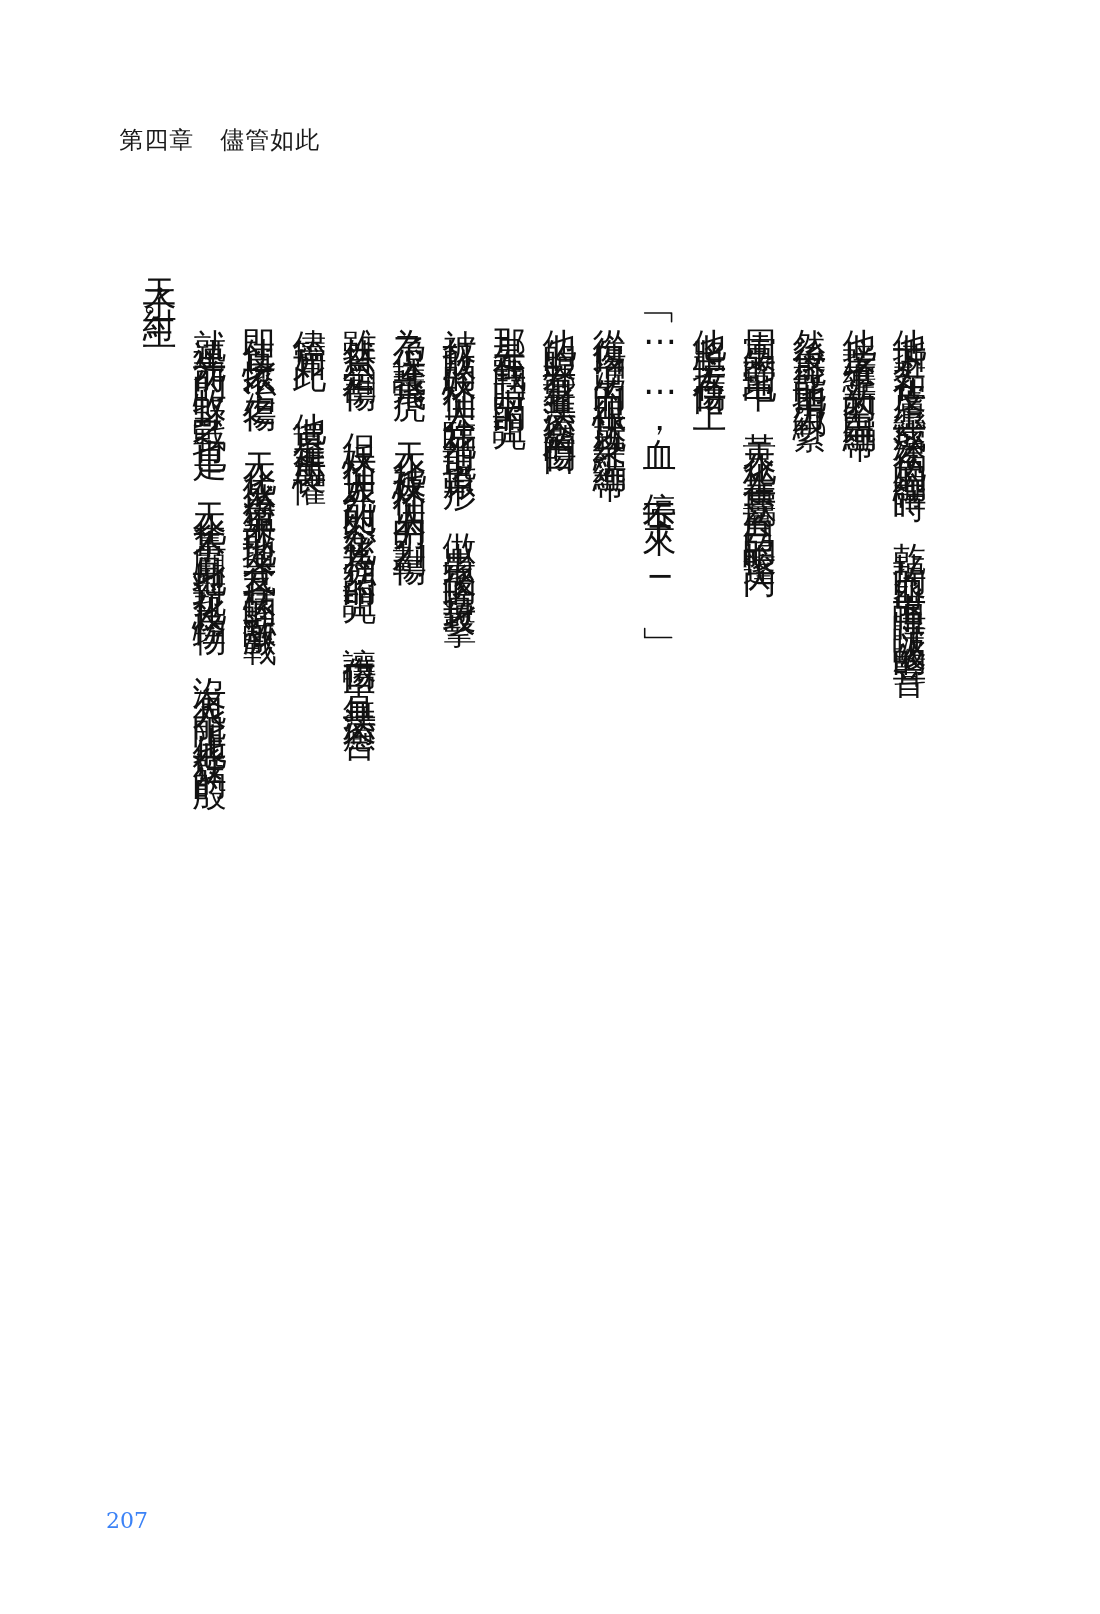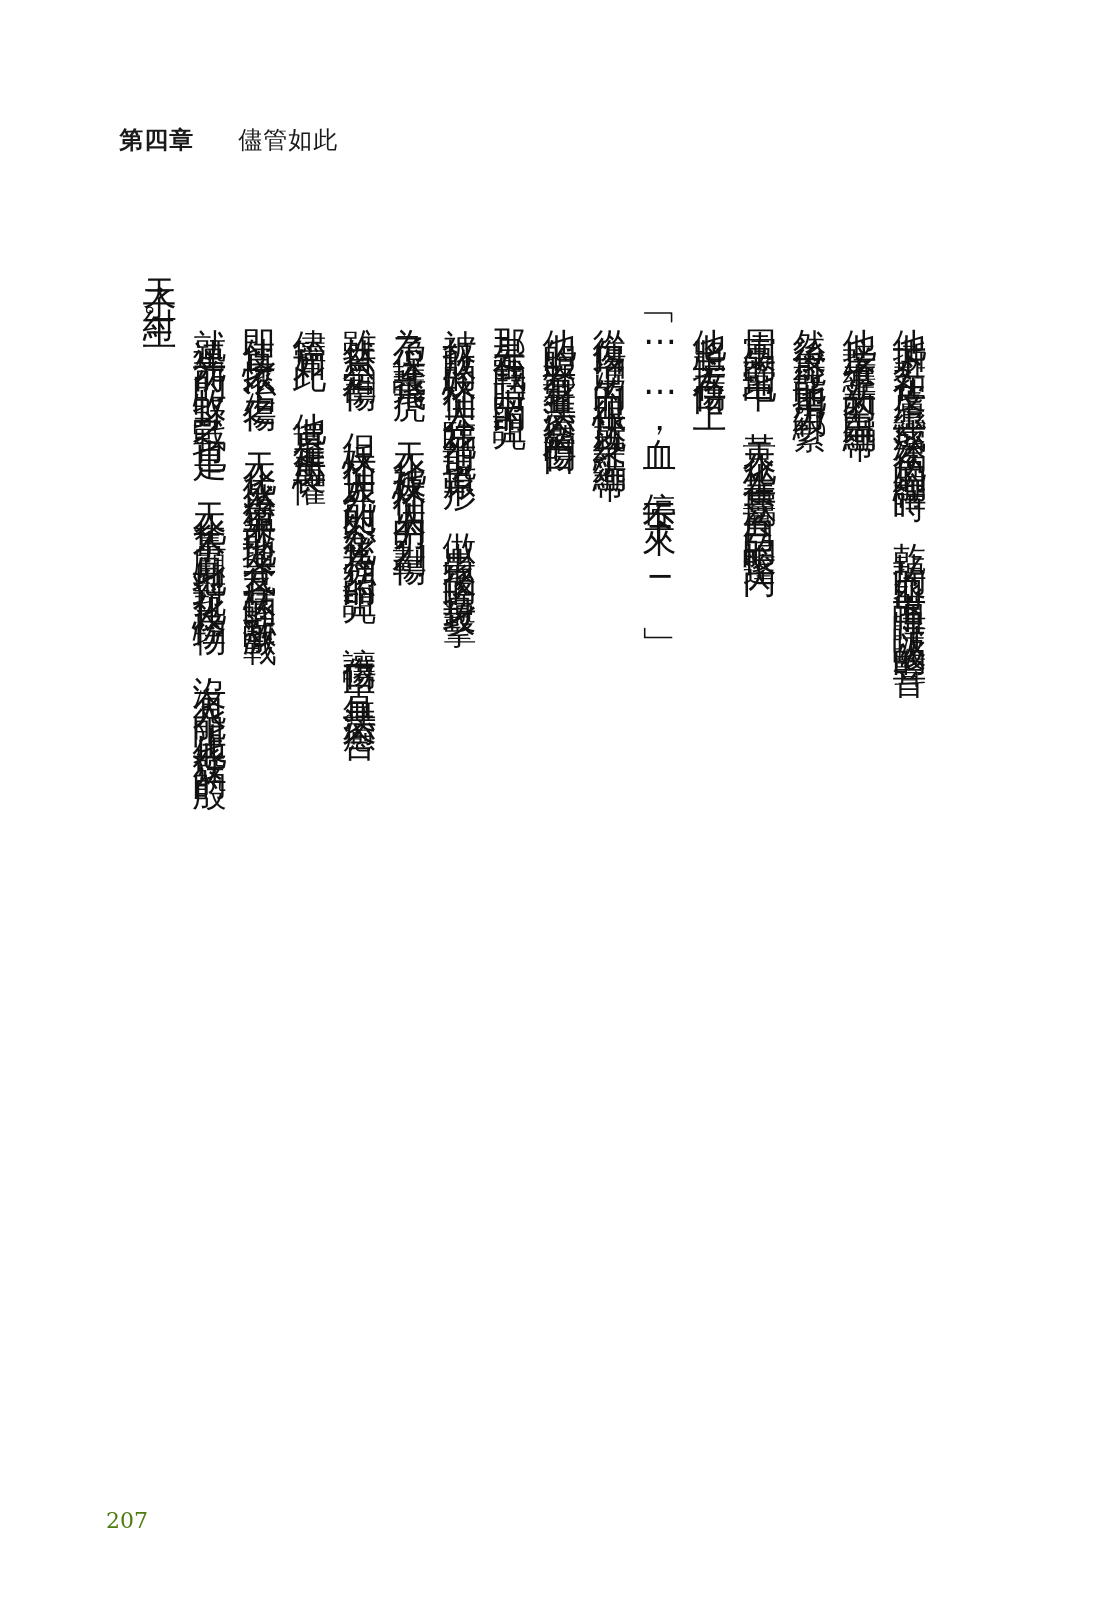--- a/index.html
+++ b/index.html
@@ -17,21 +17,21 @@
     }
     .running-header {
       position: absolute;
       left: 102px;
       top: 96px;
       font-size: 24px;
       letter-spacing: 1px;
       white-space: pre;
       color: #1a1a1a;
     }
-    .running-header .chapter-num { margin-right: 44px; font-weight: bold; }
+    .running-header .chapter-num { margin-right: 26px; }
     .text-block {
       position: absolute;
       top: 0;
       left: 0;
       width: 1100px;
       height: 1614px;
     }
     .col {
       position: absolute;
       writing-mode: vertical-rl;
@@ -42,21 +42,21 @@
       white-space: nowrap;
       color: #111;
       width: 44px;
     }
     .page-number {
       position: absolute;
       left: 106px;
       top: 1508px;
       font-family: "DejaVu Serif", "Liberation Serif", serif;
       font-size: 22px;
-      color: #4d7c0f;
+      color: #3b82f6;
     }
   </style>
 </head>
 <body>
 
 <div class="running-header">
   <span class="chapter-num">第四章</span><span>儘管如此</span>
 </div>
 
 <div class="text-block">

